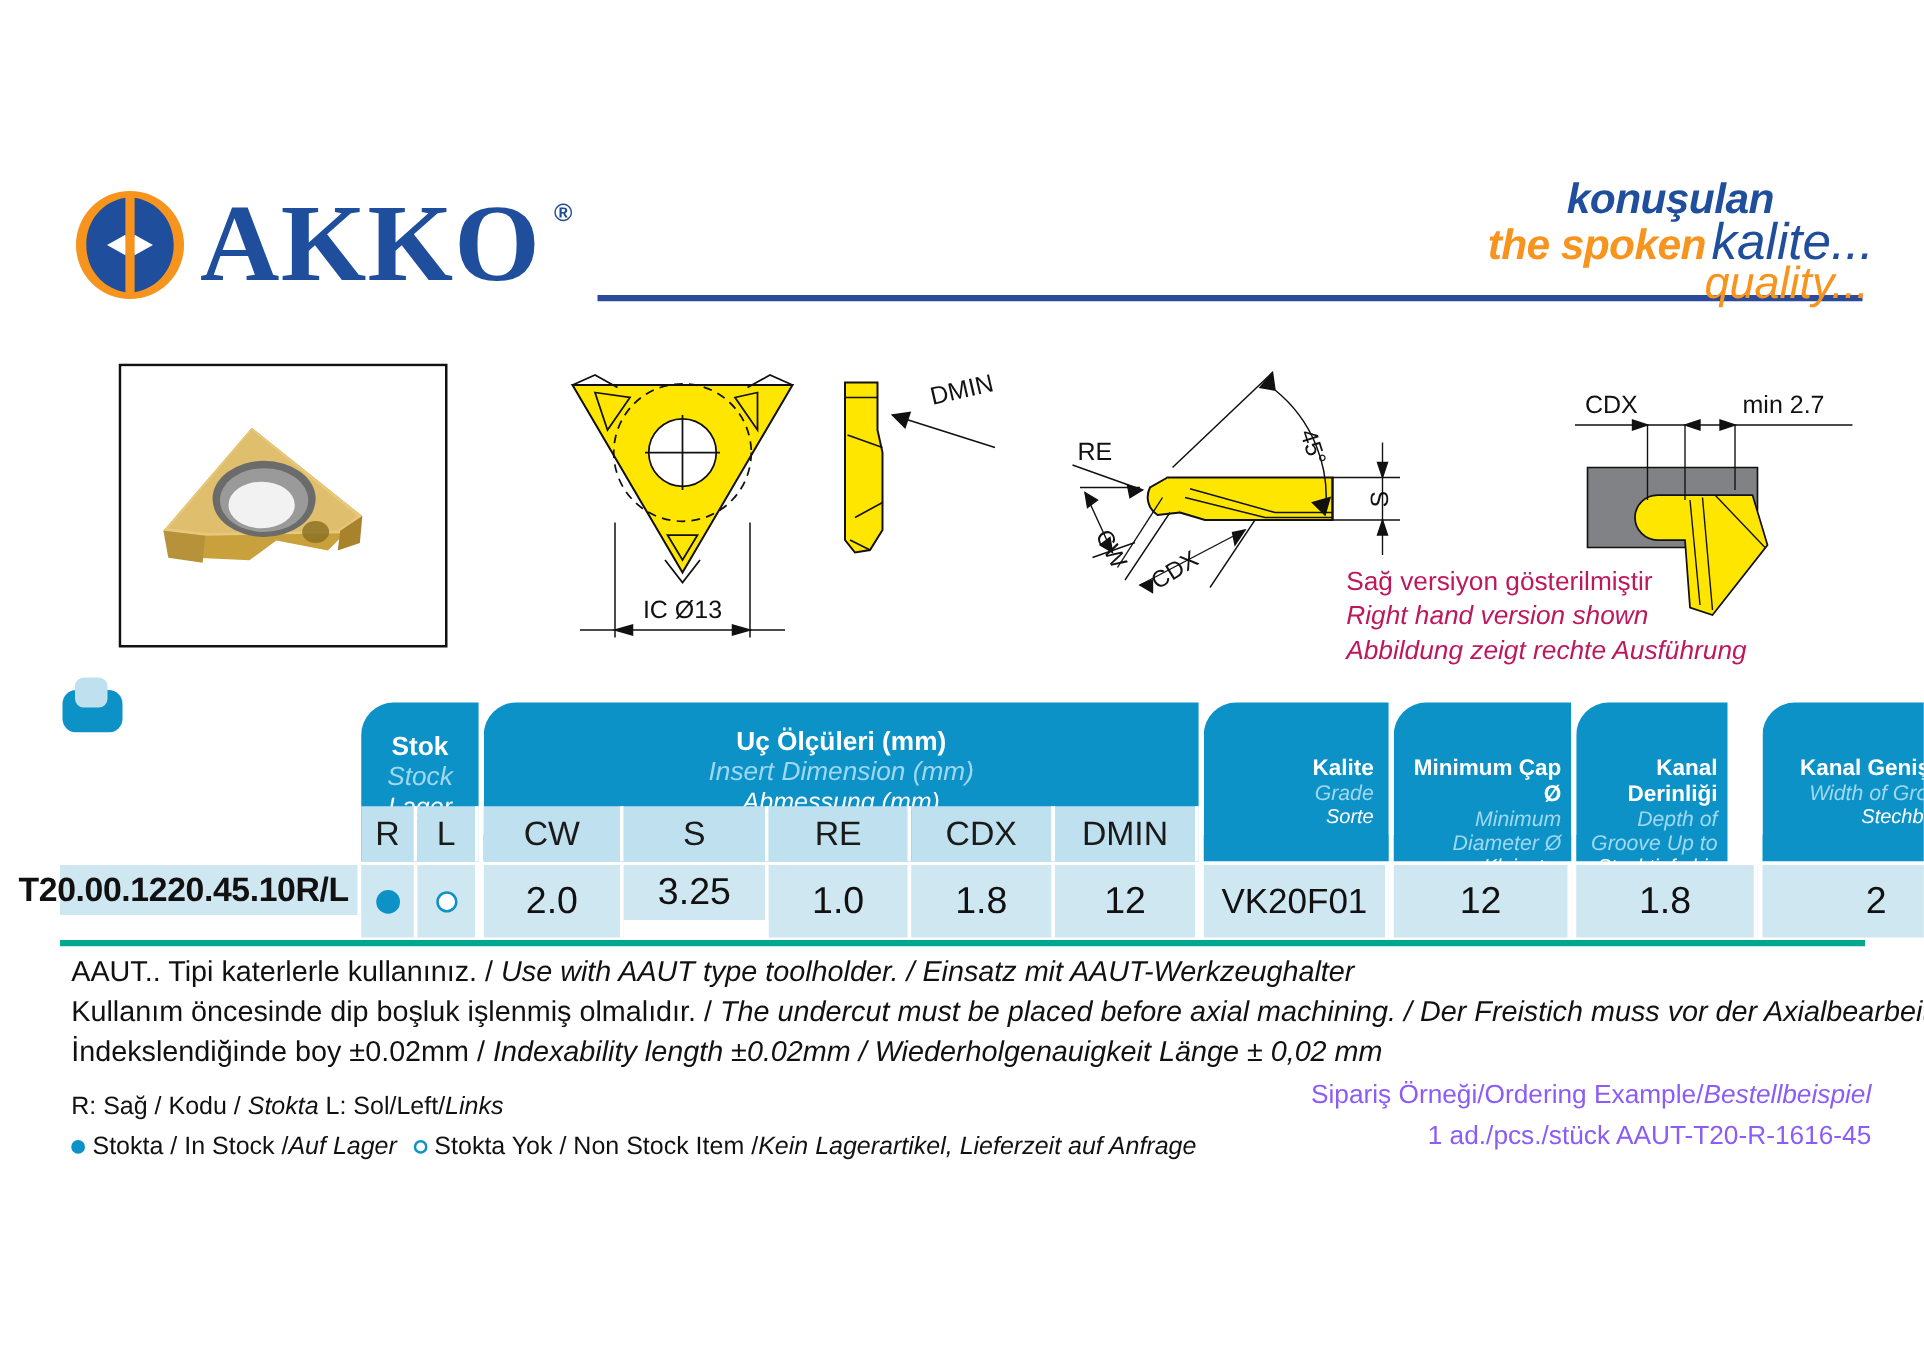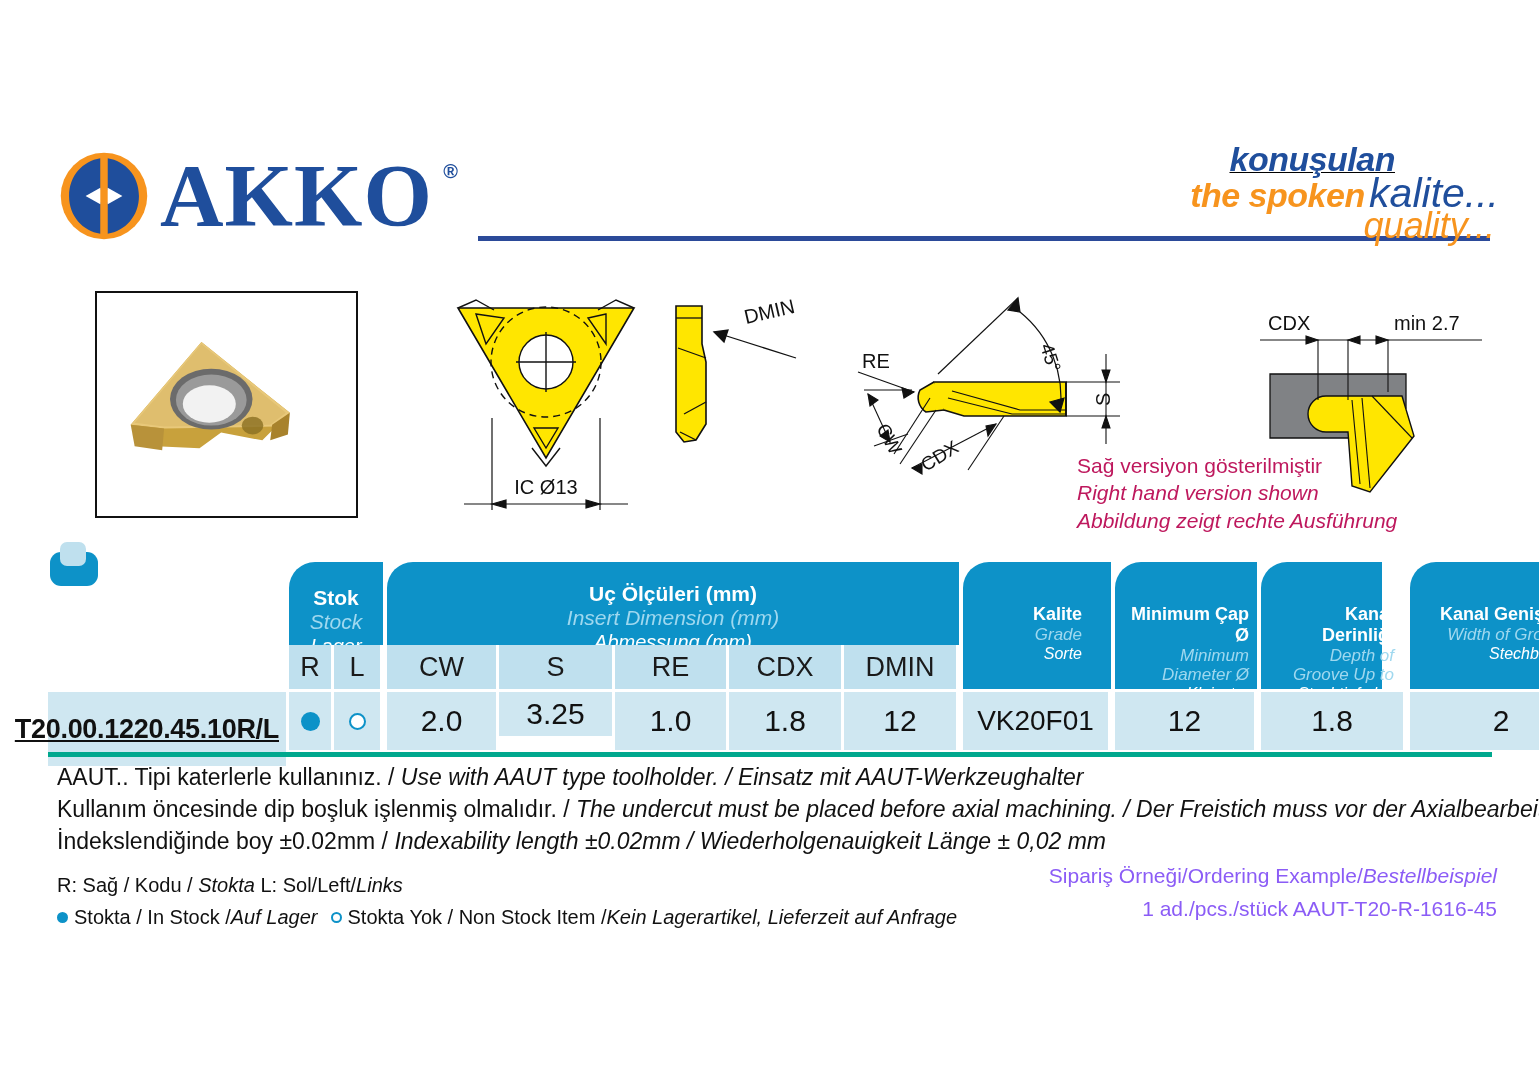--- a/index.html
+++ b/index.html
@@ -16,21 +16,21 @@
               color:#1f4e9c; right:-26px; top:6px; }
   #logo-rule { position:absolute; left:478px; top:236px; width:1012px; height:5px; background:#2b4a99; }
 
   #slogan { position:absolute; right:40px; top:142px; width:420px; text-align:right;
             font-style:italic; line-height:1.02; }
   .sl-row { white-space:nowrap; }
   .sl-tr  { color:#1f4e9c; font-weight:700; font-size:34px; letter-spacing:-.5px;}
   .sl-en  { color:#f7941e; font-weight:700; font-size:34px; letter-spacing:-.5px;}
   .sl-tr2 { color:#1f4e9c; font-weight:400; font-size:41px; }
   .sl-en2 { color:#f7941e; font-weight:400; font-size:36px; }
-  #sl-line1 { margin-right:104px;text-decoration:underline; }
+  #sl-line1 { margin-right:80px; }
   #sl-line2 { margin-top:-4px; }
   #sl-line3 { margin-top:-6px; margin-right:4px; }
 
   
   #drawings { position:absolute; left:0; top:286px; width:1539px; height:250px; }
   #photo-frame { position:absolute; left:95px; top:5px; width:263px; height:227px;
                  border:2px solid #111; background:#fff; overflow:hidden; }
   .dwg { position:absolute; }
 
   #note-rh { position:absolute; left:1077px; top:452px; line-height:1.30; font-size:21px; color:#be185d; }
@@ -292,36 +292,36 @@
 
   <div class="hdr-grp r-tl" style="left:339px; top:22px; width:572px; height:127px;">
     <div class="grp-txt" style="top:20px;">
       <div class="t-tr">Uç Ölçüleri (mm)</div>
       <div class="t-en">Insert Dimension (mm)</div>
       <div class="t-de">Abmessung (mm)</div>
     </div>
   </div>
 
   <div class="hdr-grp r-tl" style="left:915px; top:22px; width:148px; height:127px;">
-    <div class="grp-txt sm" style="top:42px; text-align:right; padding-right:29px;">
+    <div class="grp-txt sm" style="top:42px; text-align:right; padding-right:12px;">
       <div class="t-tr">Kalite</div>
       <div class="t-en">Grade</div>
       <div class="t-de">Sorte</div>
     </div>
   </div>
 
   <div class="hdr-grp r-tl" style="left:1067px; top:22px; width:142px; height:127px;">
     <div class="grp-txt sm" style="top:42px; text-align:right; padding-right:8px;">
       <div class="t-tr">Minimum Çap Ø</div>
       <div class="t-en">Minimum Diameter Ø</div>
       <div class="t-de">Kleinster Durchmesser ø</div>
     </div>
   </div>
 
-  <div class="hdr-grp r-tl" style="left:1213px; top:22px; width:121px; height:127px;padding-left:20px;">
+  <div class="hdr-grp r-tl" style="left:1213px; top:22px; width:121px; height:127px;">
     <div class="grp-txt sm" style="top:42px; text-align:right; padding-right:8px;">
       <div class="t-tr">Kanal Derinliği</div>
       <div class="t-en">Depth of Groove Up to</div>
       <div class="t-de">Stechtiefe bis zu</div>
     </div>
   </div>
 
   <div class="hdr-grp r-tl" style="left:1362px; top:22px; width:182px; height:127px; border-top-right-radius:26px;">
     <div class="grp-txt sm" style="top:42px; text-align:right; padding-right:22px;">
       <div class="t-tr">Kanal Genişliği</div>
@@ -338,21 +338,21 @@
 
 
   <div class="subcell" style="left:241px; top:105px; width:45px; height:44px;">R</div>
   <div class="subcell" style="left:286px; top:105px; width:49px; height:44px;">L</div>
   <div class="subcell" style="left:339px; top:105px; width:112px; height:44px;">CW</div>
   <div class="subcell" style="left:451px; top:105px; width:116px; height:44px;">S</div>
   <div class="subcell" style="left:567px; top:105px; width:114px; height:44px;">RE</div>
   <div class="subcell" style="left:681px; top:105px; width:115px; height:44px;">CDX</div>
   <div class="subcell" style="left:796px; top:105px; width:115px; height:44px;">DMIN</div>
 
-  <div class="datacell code" style="left:0px;   top:152px; width:241px; height:74px;text-decoration:underline;">T20.00.1220.45.10R/L</div>
+  <div class="datacell code" style="left:0px;   top:152px; width:241px; height:40px;">T20.00.1220.45.10R/L</div>
   <div class="datacell" style="left:241px; top:152px; width:45px;  height:58px;">
       <span class="dot-f"></span>
     </div>
   <div class="datacell" style="left:286px; top:152px; width:49px;  height:58px;">
       <span class="dot-o"></span>
     </div>
   <div class="datacell" style="left:339px; top:152px; width:112px; height:58px;">2.0</div>
   <div class="datacell" style="left:451px; top:152px; width:116px; height:44px;">3.25</div>
   <div class="datacell" style="left:567px; top:152px; width:114px; height:58px;">1.0</div>
   <div class="datacell" style="left:681px; top:152px; width:115px; height:58px;">1.8</div>

